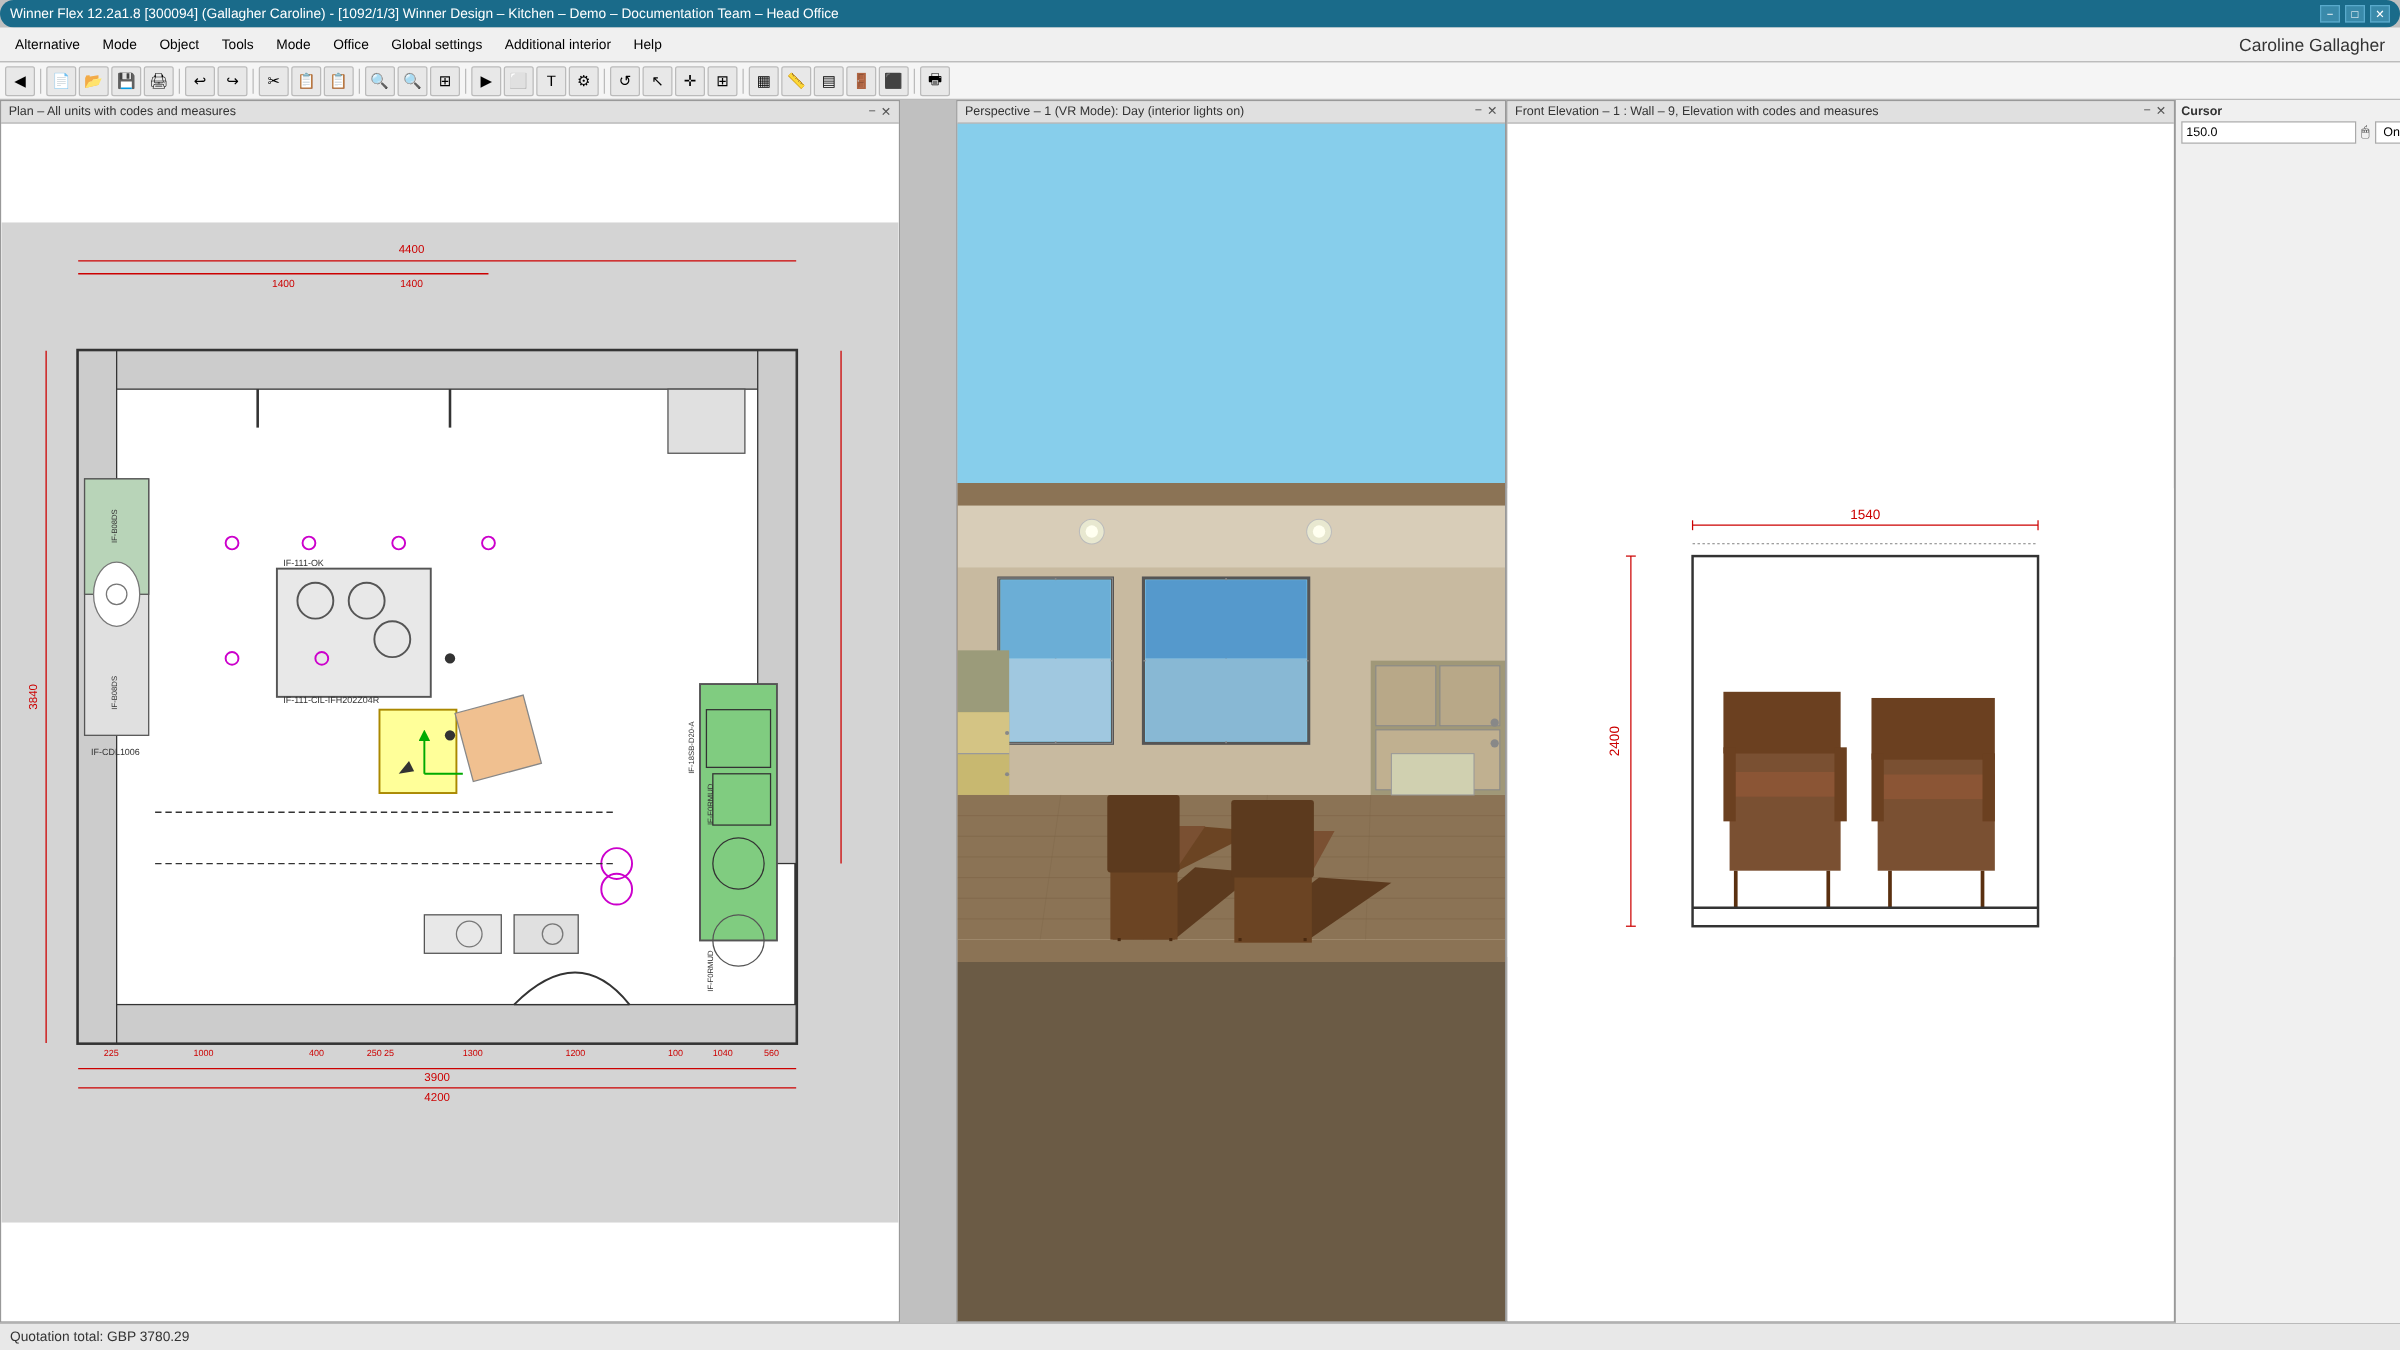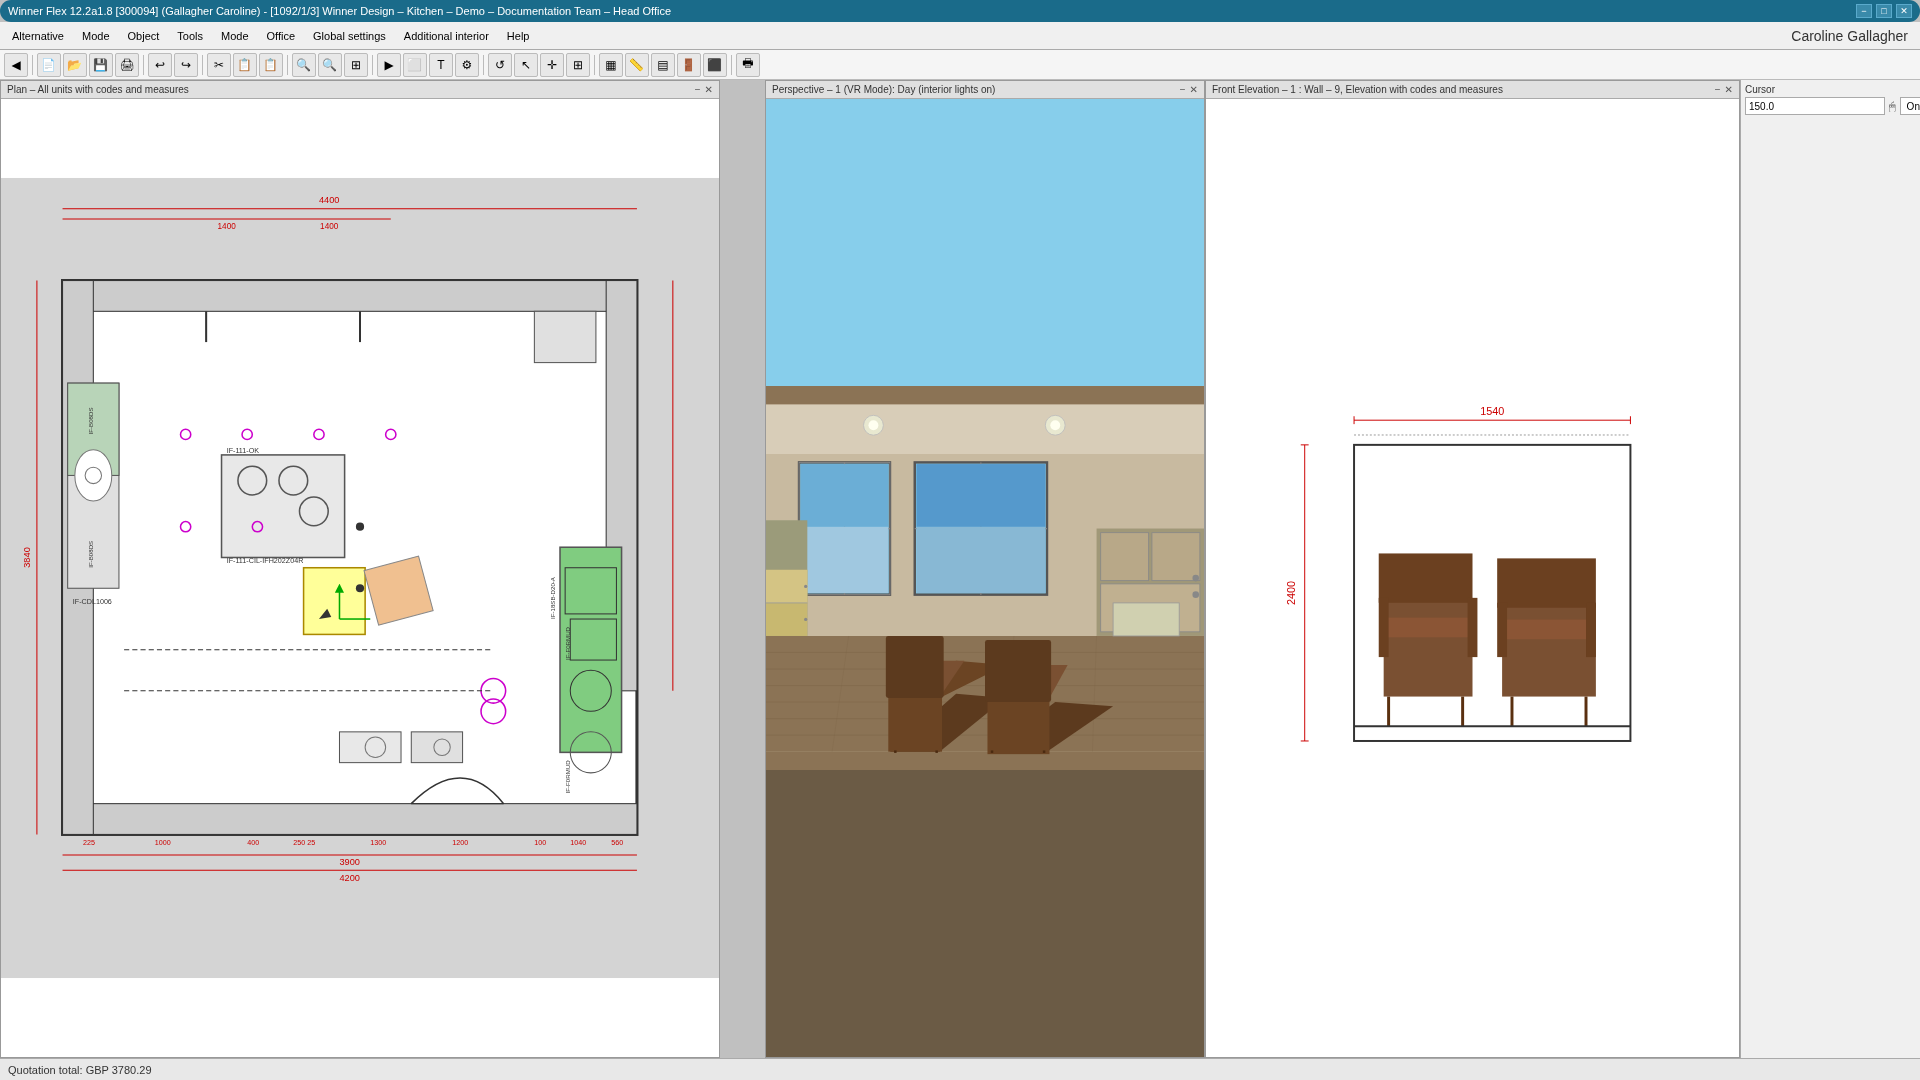--- a/index.html
+++ b/index.html
@@ -131,21 +131,21 @@
       background: #f0f0f0;
       border-left: 1px solid #aaa;
       padding: 4px;
       overflow-y: auto;
       display: flex;
       flex-direction: column;
       gap: 4px;
     }
 
     .props-section { margin-bottom: 6px; }
-    .props-label { font-size: 10px; font-weight: normal; color: #333; margin-bottom: 2px; }
+    .props-label { font-size: 10px; font-weight: bold; color: #333; margin-bottom: 2px; }
     .props-input {
       flex: 1; height: 18px; border: 1px solid #aaa; font-size: 10px; padding: 1px 3px;
       background: white;
     }
     .props-select {
       flex: 1; height: 18px; border: 1px solid #aaa; font-size: 10px; padding: 0 2px;
       background: white;
     }
 
     

